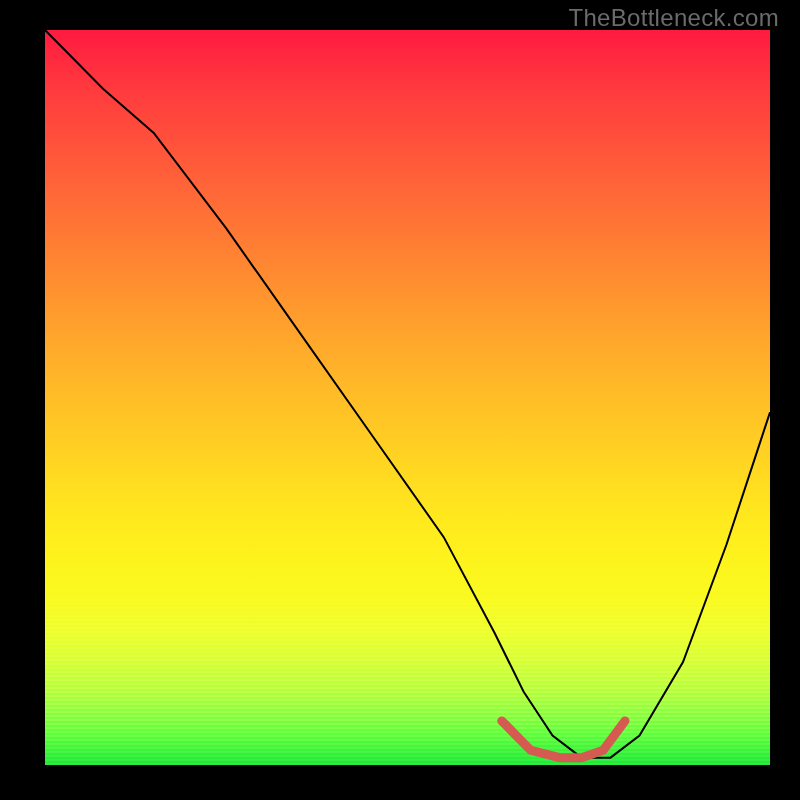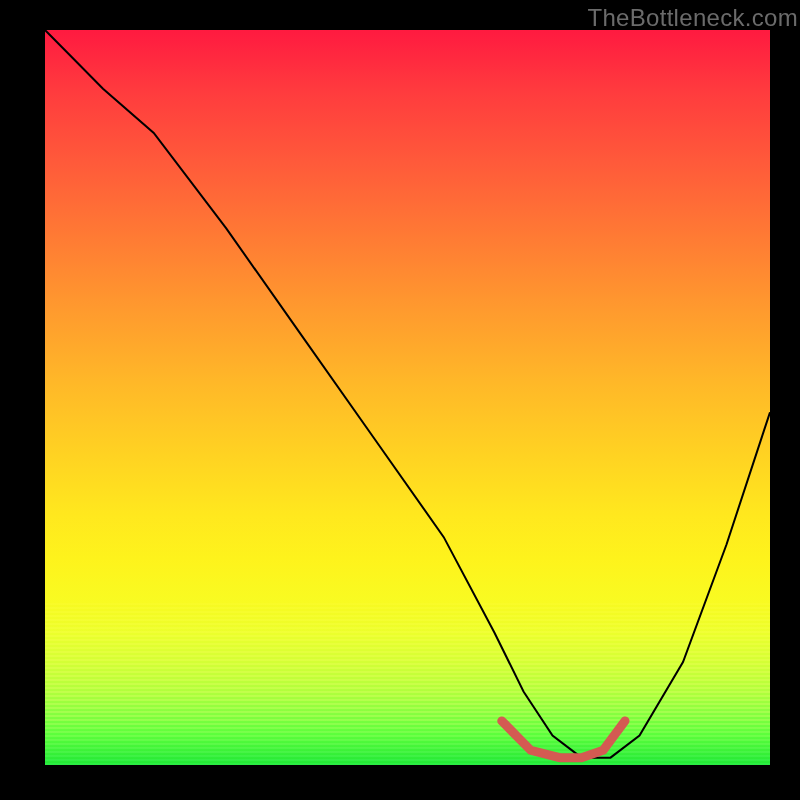--- a/index.html
+++ b/index.html
@@ -13,21 +13,21 @@
   }
   .stage {
     position: relative;
     width: 800px;
     height: 800px;
     background: #000;
   }
   .watermark {
     position: absolute;
     top: 4px;
-    right: 2px;
+    right: 21px;
     color: #6b6b6b;
     font-size: 24px;
     font-weight: 500;
     letter-spacing: 0.3px;
     z-index: 50;
   }
   .plot-area {
     position: absolute;
     left: 45px;
     top: 30px;

